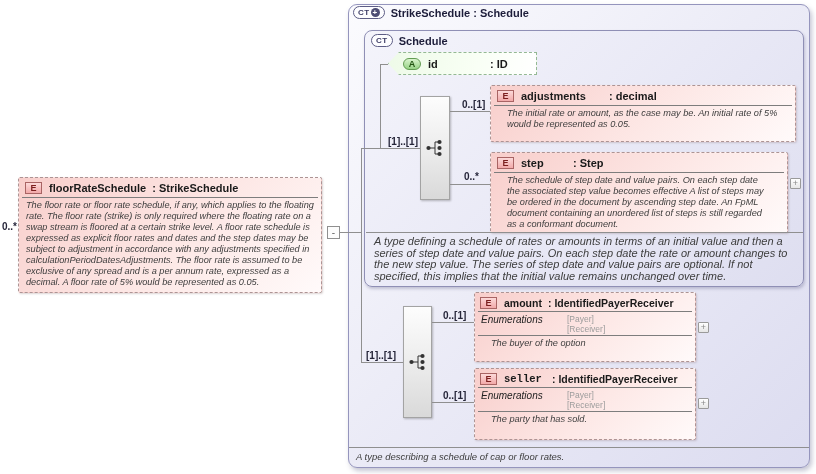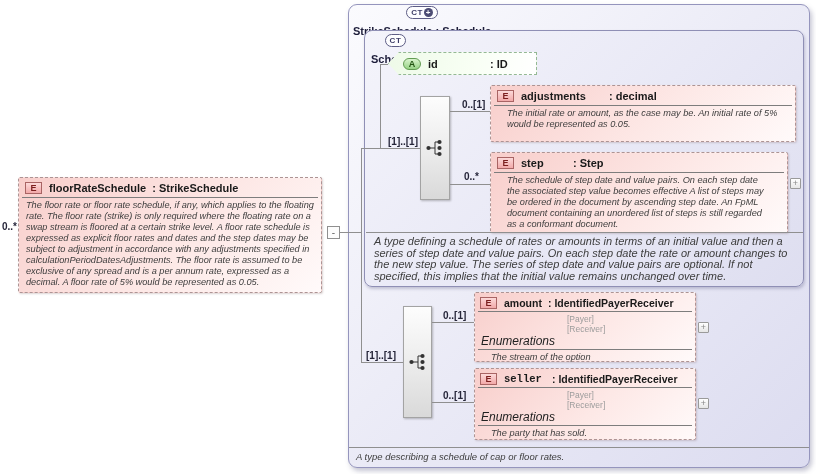--- a/index.html
+++ b/index.html
@@ -13,21 +13,21 @@
     border:1px solid #9595bd; border-radius:9px;
     background:linear-gradient(135deg,#fbfbfe 0%, #ececf7 45%, #dcdcf0 100%);
     box-shadow:2px 3px 5px rgba(90,90,130,0.35);
   }
   .schedule-box {
     position:absolute; left:364px; top:30px; width:440px; height:257px;
     border:1px solid #8f8fb5; border-radius:8px;
     background:linear-gradient(135deg,#f4f4fb 0%, #e7e7f5 60%, #dedef0 100%);
     box-shadow:1px 2px 3px rgba(90,90,130,0.3);
   }
-  .box-title-row { position:absolute; display:flex; align-items:center; gap:6px;flex-direction:column; }
+  .box-title-row { position:absolute; display:flex; align-items:flex-end; gap:6px; }
   .box-title { font-size:11px; font-weight:bold; color:#1d1d3a; }
 
   
   .ct-badge {
     display:inline-flex; align-items:center; height:13px; padding:0 4px;
     border:1px solid #5d5d85; border-radius:7px; background:#fdfdff;
     font-size:8px; font-weight:bold; color:#3c3c66; letter-spacing:0.5px;
   }
   .ct-plus-circle {
     display:inline-flex; align-items:center; justify-content:center;
@@ -73,21 +73,21 @@
     padding:2px 16px; font-size:9.2px; font-style:italic; color:#3d3d3d; line-height:11px;
   }
   .attr-box {
     position:absolute; left:388px; top:52px; width:149px; height:23px;
     border:1px dashed #94b894; 
     background:linear-gradient(100deg,#eefae8 0%, #f9fff5 60%, #ffffff 100%);
     clip-path:polygon(11px 0, 100% 0, 100% 100%, 11px 100%, 0 50%);
     display:flex; align-items:center; padding-left:14px;
   }
   .enum-row { display:flex; padding:2px 6px 1px 6px; }
-  .enum-label { font-size:12px; font-style:italic; color:#222; width:86px; flex:0 0 86px;margin-top:20px; }
+  .enum-label { font-size:10px; font-style:italic; color:#222; width:86px; flex:0 0 86px; }
   .enum-vals { font-size:8.5px; color:#9c9c9c; line-height:10px; }
 
   
   .seq-box {
     position:absolute;
     border:1px solid #a3a3a3;
     background:linear-gradient(#fdfdfd,#e9e9e9 60%,#d9d9d9);
     box-shadow:1px 1px 2px rgba(0,0,0,0.25);
     display:flex; align-items:center; justify-content:center; cursor:pointer;
   }
@@ -204,21 +204,21 @@
     </div>
     <div class="el-sep"></div>
     <div class="enum-row">
       <span class="enum-label">Enumerations</span>
       <span class="enum-vals">
         <span>[Payer]</span><br>
         <span>[Receiver]</span>
       </span>
     </div>
     <div class="el-sep"></div>
-    <div class="el-doc">The stream of the option</div>
+    <div class="el-doc">The buyer of the option</div>
   </div>
   <div class="plus-badge" style="left:698px; top:322px;">+</div>
 
   <div class="el-box seller-el">
     <div class="el-header" style="padding:4px 5px 2px 5px;">
       <span class="e-badge">E</span>
       <span class="el-name" style="min-width:48px; font-size:10.5px;font-family:Liberation Mono, monospace;">seller</span>
       <span class="el-type" style="font-size:10.5px;">: IdentifiedPayerReceiver</span>
     </div>
     <div class="el-sep"></div>

